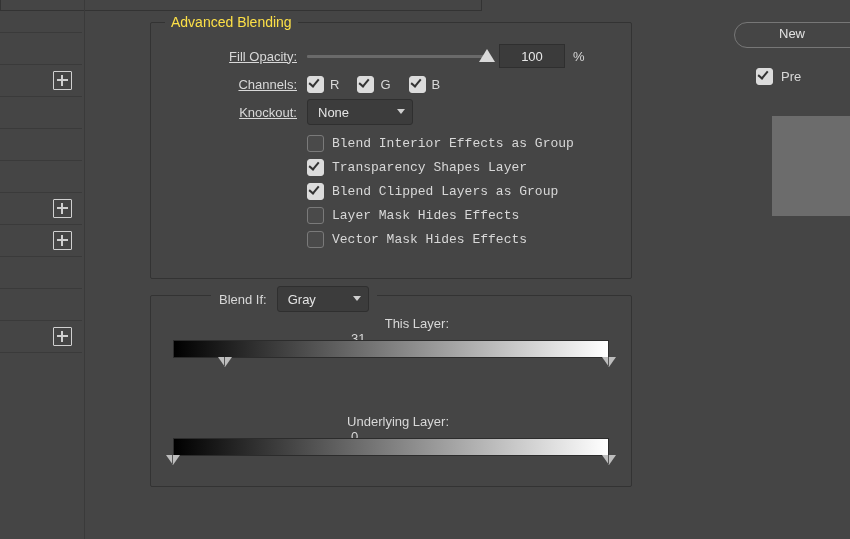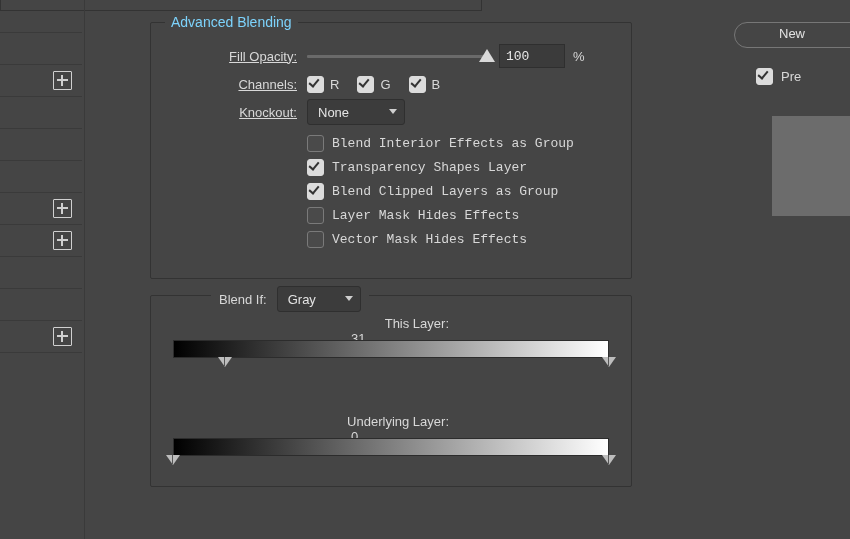--- a/index.html
+++ b/index.html
@@ -9,43 +9,43 @@
   .fx-col{position:absolute;left:0;top:0;width:84px;height:539px;}
   .fx-row{position:absolute;left:0;width:82px;height:32px;border-bottom:1px solid #3a3a3a;}
   .fx-plus{position:absolute;right:10px;top:7px;width:17px;height:17px;border:1px solid #d0d0d0;border-radius:1px;}
   .fx-plus::before,.fx-plus::after{content:"";position:absolute;background:#d0d0d0;}
   .fx-plus::before{left:3px;right:3px;top:7px;height:2px;}
   .fx-plus::after{top:3px;bottom:3px;left:7px;width:2px;}
   .col-divider{position:absolute;left:84px;top:0;width:1px;height:539px;background:#3a3a3a;}
 
   
   .group{position:absolute;border:1px solid #333;border-radius:2px;}
-  .group>.legend{position:absolute;top:-9px;left:14px;background:#454545;padding:0 6px;font-size:14px;color:#7dd3fc;}
+  .group>.legend{position:absolute;top:-9px;left:14px;background:#454545;padding:0 6px;font-size:14px;color:#fde047;}
 
   
   #grp-adv{left:150px;top:22px;width:480px;height:255px;}
 
   .row{position:absolute;display:flex;align-items:center;height:22px;}
   .lbl{width:146px;text-align:right;padding-right:10px;color:#d8d8d8;text-decoration:underline;}
 
   
   .slider{position:relative;width:180px;height:20px;}
   .slider .track{position:absolute;left:0;right:0;top:9px;height:3px;background:#6a6a6a;border-radius:1px;}
   .slider .thumb{position:absolute;top:3px;width:0;height:0;border-left:8px solid transparent;border-right:8px solid transparent;border-bottom:13px solid #d9d9d9;transform:translateX(-8px);}
-  .numbox{margin-left:12px;width:52px;height:22px;background:#3b3b3b;border:1px solid #2f2f2f;color:#e8e8e8;text-align:left;padding:0 6px;font-family:Liberation Mono, monospace;font-size:13px;}
+  .numbox{margin-left:12px;width:52px;height:22px;background:#3b3b3b;border:1px solid #2f2f2f;color:#e8e8e8;text-align:center;padding:0 6px;font-family:Liberation Sans, sans-serif;font-size:13px;}
   .pct{margin-left:8px;color:#d8d8d8;}
 
   
   .cb{position:relative;width:15px;height:15px;border:1px solid #7a7a7a;border-radius:3px;background:#4a4a4a;display:inline-block;flex:0 0 auto;}
   .cb.checked{background:#dcdcdc;border-color:#dcdcdc;}
   .cb.checked::after{content:"";position:absolute;left:3px;top:0px;width:4px;height:8px;border:solid #333;border-width:0 2px 2px 0;transform:rotate(40deg);}
   .cb-label{margin-left:6px;margin-right:18px;}
 
   
-  .dd{position:relative;height:24px;background:#3c3c3c;border:1px solid #2f2f2f;border-radius:3px;display:inline-flex;align-items:center;padding:0 16px 0 10px;color:#e4e4e4;}
+  .dd{position:relative;height:24px;background:#3c3c3c;border:1px solid #2f2f2f;border-radius:3px;display:inline-flex;align-items:center;padding:0 24px 0 10px;color:#e4e4e4;}
   .dd .chev{position:absolute;right:7px;top:9px;width:0;height:0;border-left:4px solid transparent;border-right:4px solid transparent;border-top:5px solid #cfcfcf;}
 
   .opt-list{position:absolute;left:156px;}
   .opt-row{display:flex;align-items:center;height:24px;}
   .opt-row .cb{margin-right:8px;}
 
   
   #grp-blend{left:150px;top:295px;width:480px;height:190px;}
   .bi-head{position:absolute;top:-10px;left:60px;background:#454545;padding:0 8px;display:flex;align-items:center;gap:10px;}
 

